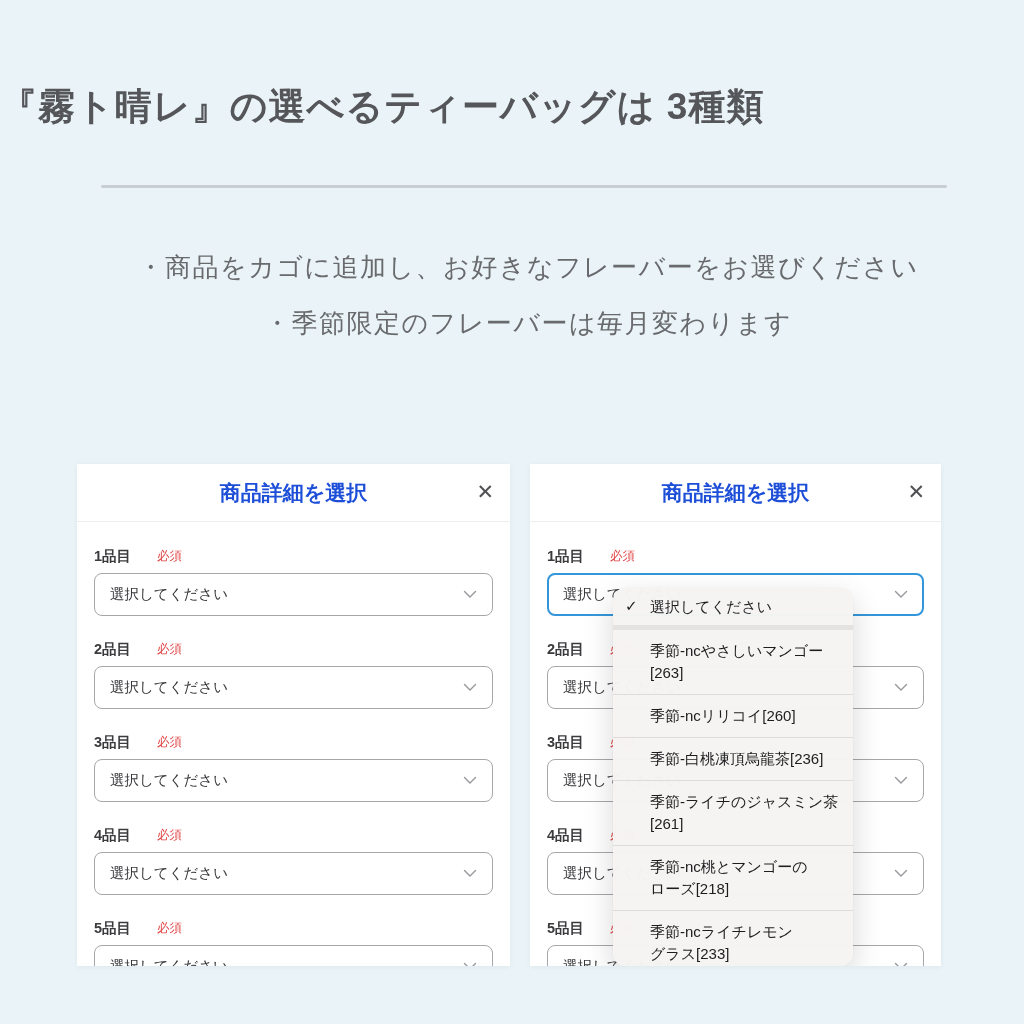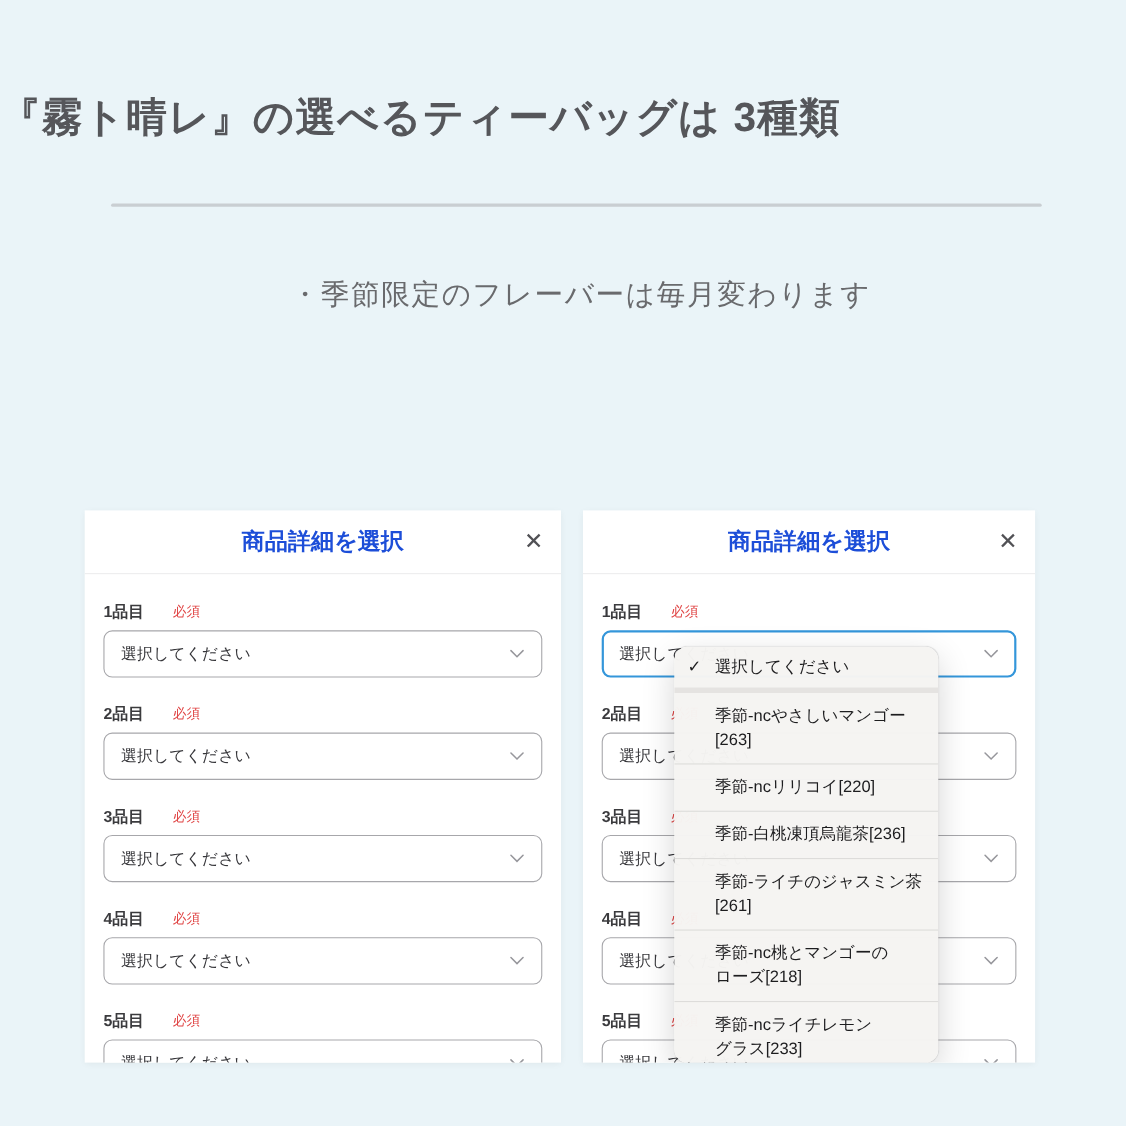--- a/index.html
+++ b/index.html
@@ -73,20 +73,21 @@
   .menu-list .menu-item + .menu-item { border-top:1px solid #dddcda; }
   .l1,.l2 { display:block; }
   .l2:empty { display:none; }
 </style>
 </head>
 <body>
 
 <h1 class="page-title">『霧ト晴レ』の選べるティーバッグは 3種類</h1>
 <div class="title-divider"></div>
 <div class="bullets top-content">
+  <div class="bullet-line">・商品をカゴに追加し、お好きなフレーバーをお選びください</div>
   <div class="bullet-line">・季節限定のフレーバーは毎月変わります</div>
 </div>
 
 <div class="panel panel-left">
   <div class="panel-header">
     <div class="panel-title">商品詳細を選択</div>
     <button class="close-btn">✕</button>
   </div>
   <div class="panel-body">
 
@@ -236,21 +237,21 @@
       <span class="check">✓</span>
       <span class="l1">選択してください</span>
     </div>
     <div class="menu-thick-sep"></div>
     <div class="menu-list">
       <div class="menu-item">
         <span class="l1">季節-ncやさしいマンゴー</span>
           <span class="l2">[263]</span>
       </div>
       <div class="menu-item">
-        <span class="l1">季節-ncリリコイ[220]</span>
+        <span class="l1">季節-ncリリコイ[260]</span>
       </div>
       <div class="menu-item">
         <span class="l1">季節-白桃凍頂烏龍茶[236]</span>
       </div>
       <div class="menu-item">
         <span class="l1">季節-ライチのジャスミン茶</span>
           <span class="l2">[261]</span>
       </div>
       <div class="menu-item">
         <span class="l1">季節-nc桃とマンゴーの</span>

